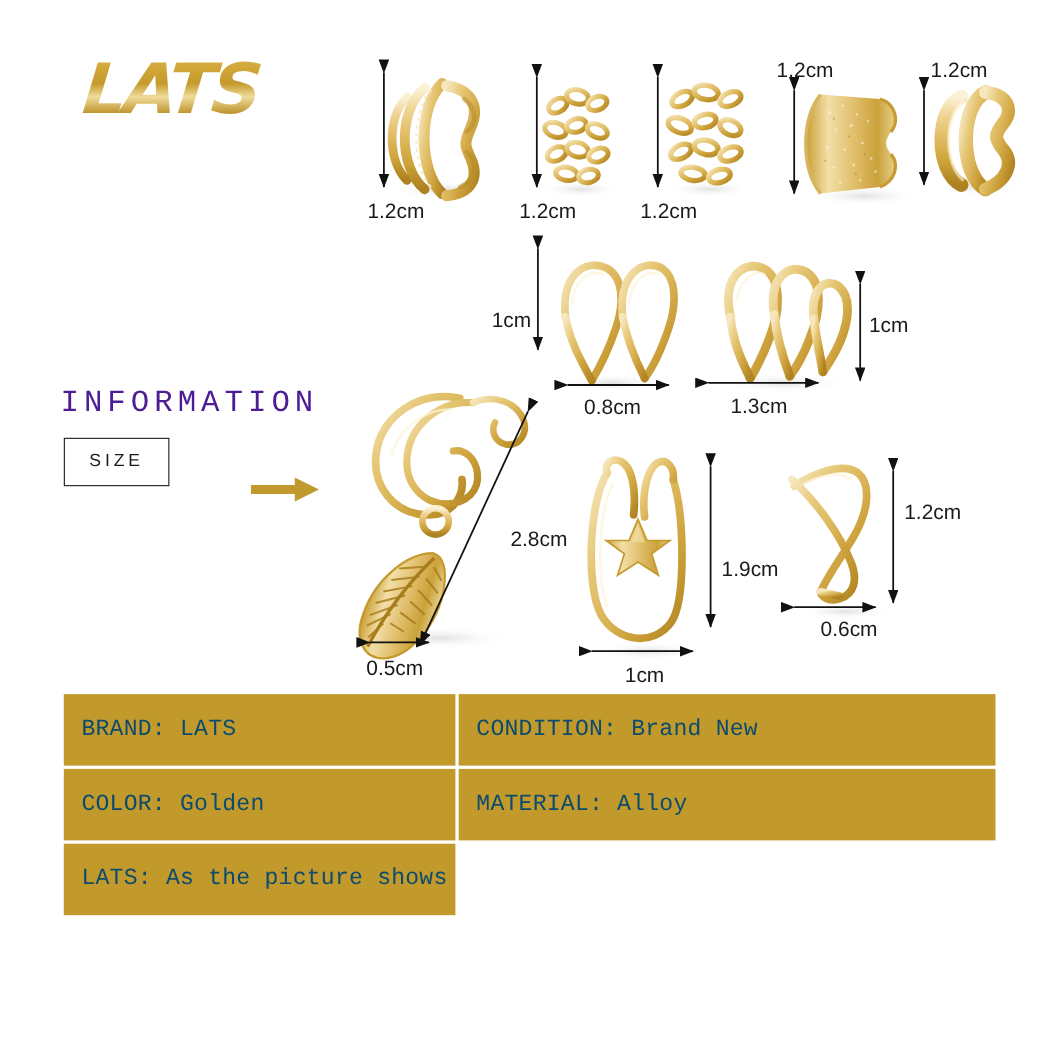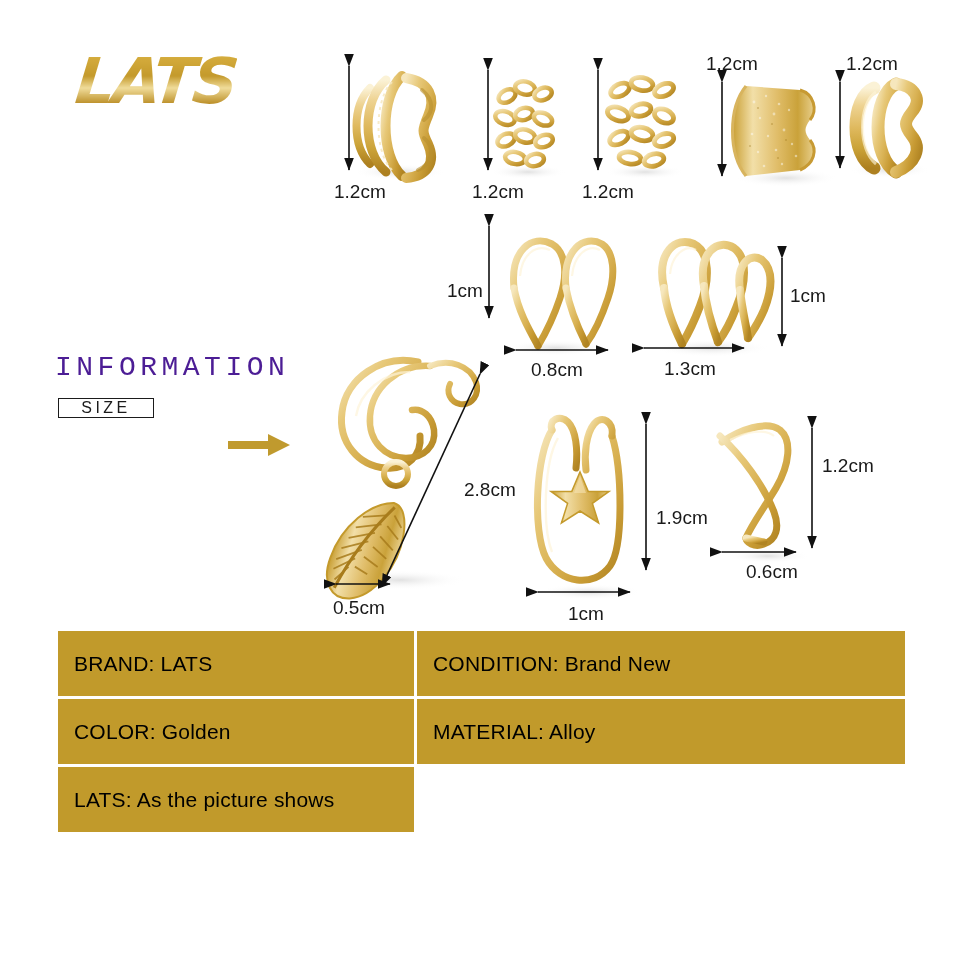--- a/index.html
+++ b/index.html
@@ -31,21 +31,21 @@
 
   
   .info-heading {
     position: absolute; left: 55px; top: 352px;
     font-size: 28px; font-weight: 400; letter-spacing: 4.5px;
     color: #4c1d95;
     font-family: Liberation Mono, monospace;
   }
   .size-box {
     position: absolute; left: 58px; top: 398px;
-    width: 96px; height: 20px;
+    width: 96px; height: 44px;
     border: 1.6px solid #1b1b1b;
     display: flex; align-items: center; justify-content: center;
     font-size: 16px; letter-spacing: 3.5px; color: #1b1b1b;
   }
   .gold-arrow {
     position: absolute; left: 228px; top: 432px;
     width: 62px; height: 26px;
   }
 
   
@@ -56,25 +56,25 @@
     position: absolute; left: 58px; top: 631px;
     width: 844px; height: 201px;
     display: grid;
     grid-template-columns: 356px 488px;
     grid-template-rows: 1fr 1fr 1fr;
     background: #ffffff;
     gap: 3px 3px;
   }
   .cell {
     background: #c19a2b;
-    color: #000000;
+    color: #0c4a6e;
     display: flex; align-items: center;
     padding-left: 16px;
     font-size: 21px;
-    font-family: Liberation Sans, sans-serif;
+    font-family: Liberation Mono, monospace;
     letter-spacing: 0.2px;
   }
 </style>
 </head>
 <body>
 
 <div class="page">
 
   <div class="logo">
     <span class="logo-text">LATS</span>

